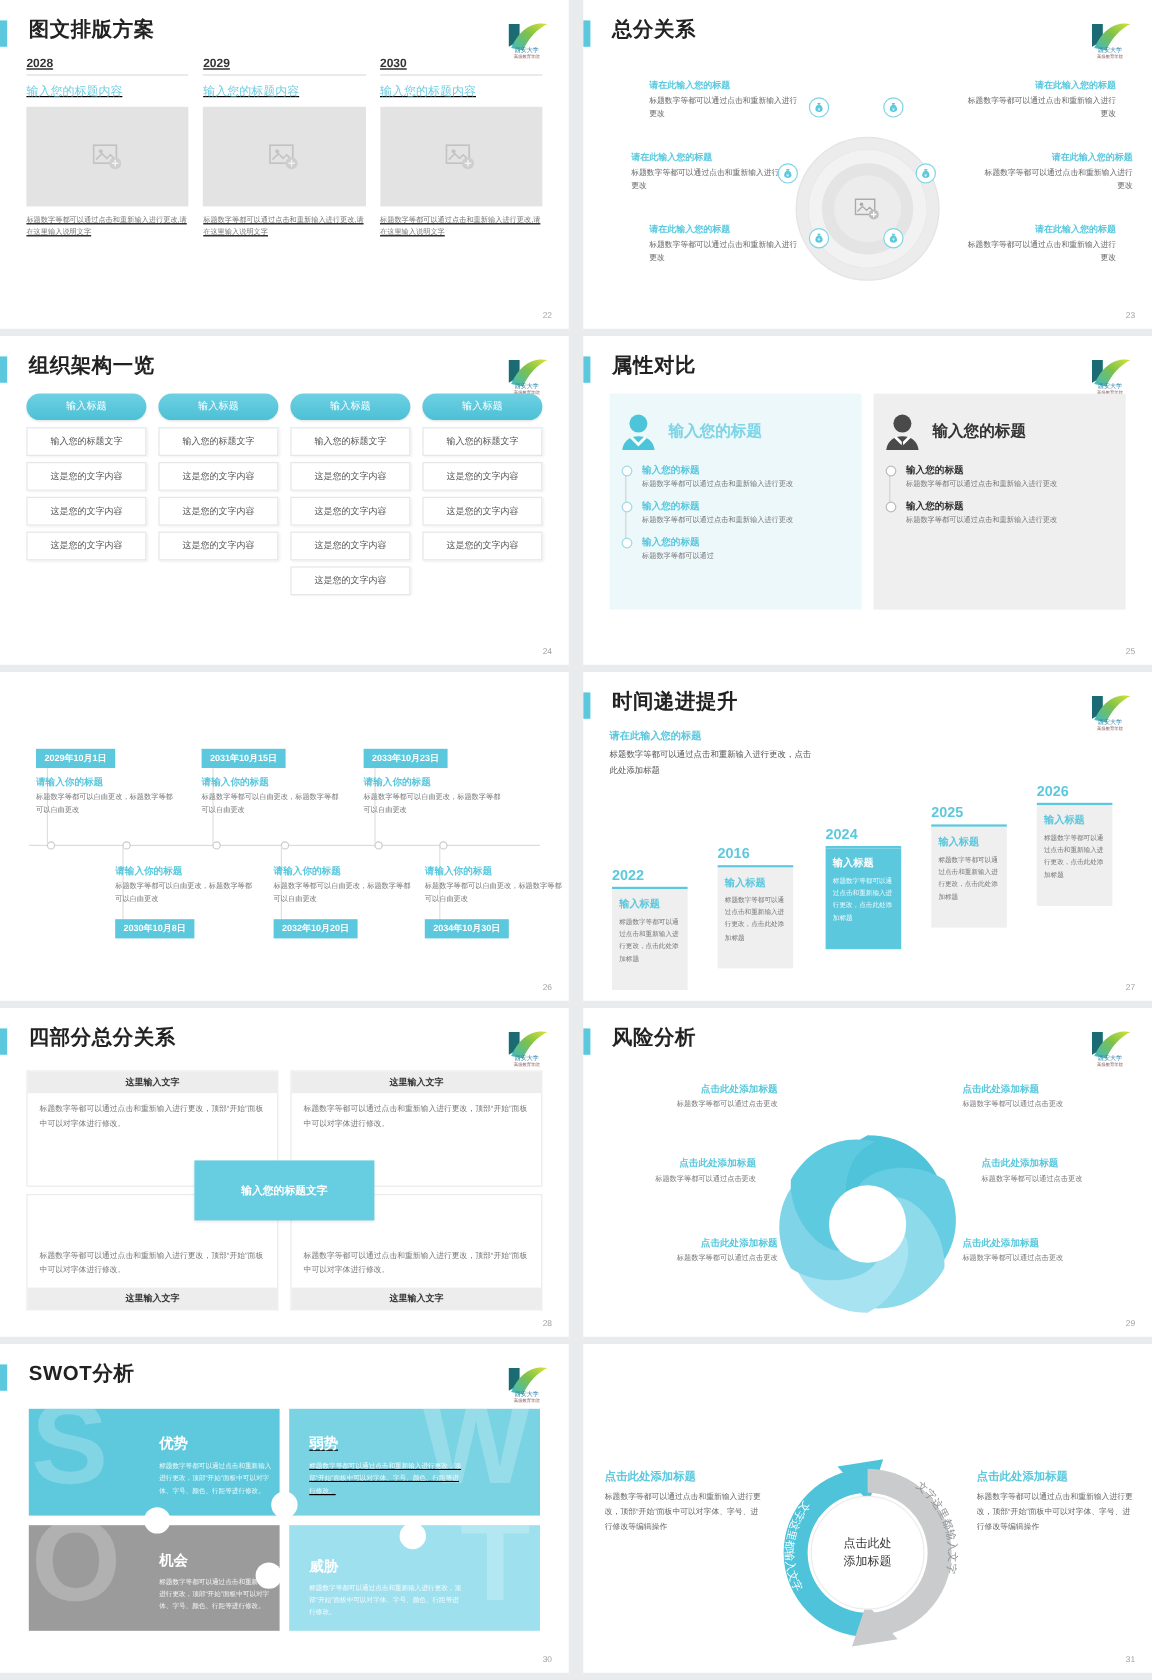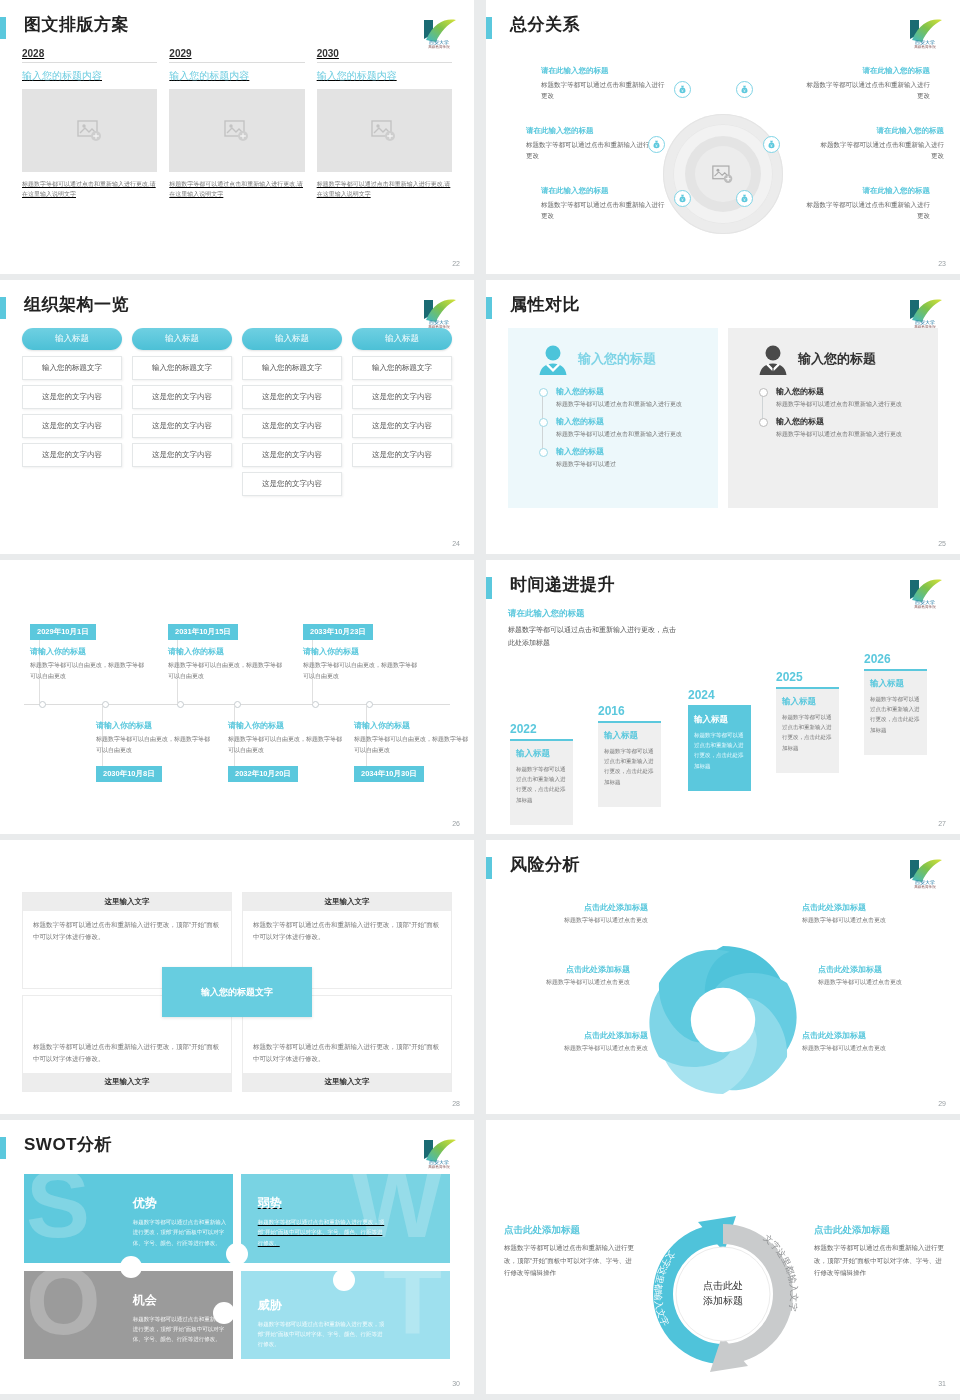--- a/index.html
+++ b/index.html
@@ -107,21 +107,21 @@
   }
   .org-cell {
     border:1px solid #e4e7e8; background:#fff;
     font-size:7.5px; color:#555; text-align:center;
     padding: 6px 0; margin-bottom: 5px;
     box-shadow: 1px 1px 2px rgba(0,0,0,.06);
   }
 
   
   .cmp { display:flex; gap: 10px; padding: 0 22px; height: 180px; }
-  .cmp-card { flex:1; padding: 14px 28px; position:relative; }
+  .cmp-card { flex:1; padding: 14px 7px; position:relative; }
   .cmp-a { background:#edf8fb; }
   .cmp-b { background:#efefef; }
   .cmp-top { display:flex; align-items:center; gap:8px; margin-bottom:10px; }
   .cmp-title { font-size:13px; font-weight:bold; }
   .cmp-a .cmp-title { color:#7fd4e6; }
   .cmp-b .cmp-title { color:#333; }
   .tl { position:relative; padding-left: 20px; }
   .tl::before {
     content:""; position:absolute; left:6px; top:6px; bottom:14px;
     width:1px; background:#cfd4d6;
@@ -201,21 +201,21 @@
   .sq .ct { position:absolute; left: 52%; top: 24%; width: 46%; }
   .sq .ctt { font-size:12px; font-weight:bold; color:#fff; margin-bottom:5px; }
   .sq .ctd { font-size:5.5px; color:rgba(255,255,255,.9); line-height:1.85; }
   .knob { position:absolute; background:#fff; border-radius:50%; z-index:5; }
 
   
   .fin-wrap { position:relative; height:100%; }
   .fin-svg { position:absolute; left:50%; top:46%; transform:translate(-50%,-50%); }
   .fin-center {
     position:absolute; left:50%; top:46%; transform:translate(-50%,-50%);
-    text-align:center; font-size:10px; color:#333; line-height:1.5; z-index:3;font-family:Liberation Mono, monospace;
+    text-align:center; font-size:10px; color:#333; line-height:1.5; z-index:3;
   }
   .fb { position:absolute; width: 130px; }
   .fb .ft { font-size:9.5px; font-weight:bold; color:#5bc8dd; margin-bottom:5px; }
   .fb .fd { font-size:6.5px; color:#666; line-height:1.95; }
 </style>
 </head>
 <body>
 
 <div id="deck">
 
@@ -634,20 +634,39 @@
         <div class="box" style="min-height:84px;">
           <div class="bt">输入标题</div>
           <div class="bd">标题数字等都可以通过点击和重新输入进行更改，点击此处添加标题</div>
         </div>
       </div>
     </div>
     <div class="pagenum">27</div>
   </div>
 
   <div class="slide">
+    <div class="s-head">
+      <div class="accent-bar"></div>
+      <div class="s-title">四部分总分关系</div>
+      <div class="logo">
+        <svg width="42" height="36" viewBox="0 0 42 36">
+            <path d="M6 6 h9 v14 l-9 5z" fill="#1a6b73"></path>
+            <path d="M8 26 C16 8 28 4 38 6 C30 10 22 18 18 28z" fill="url(#g7)"></path>
+            <defs>
+              <linearGradient id="g7" x1="0" y1="1" x2="1" y2="0">
+                <stop offset="0" stop-color="#3fb8c8"></stop>
+                <stop offset=".55" stop-color="#7fc24a"></stop>
+                <stop offset="1" stop-color="#d7e23a"></stop>
+              </linearGradient>
+            </defs>
+            <text x="21" y="29.5" font-size="5" fill="#2d7fa8" text-anchor="middle" font-family="DejaVu Sans, sans-serif">西安大学</text>
+            <text x="21" y="34" font-size="3.6" fill="#8a5a5a" text-anchor="middle" font-family="DejaVu Sans, sans-serif">高级教育学院</text>
+          </svg>
+      </div>
+    </div>
     <div class="s-body">
       <div class="quad">
         <div class="q-cell" style="left:0;top:0;">
           <div class="q-cap">这里输入文字</div>
           <div class="q-txt">标题数字等都可以通过点击和重新输入进行更改，顶部“开始”面板中可以对字体进行修改。</div>
         </div>
         <div class="q-cell" style="right:0;top:0;">
           <div class="q-cap">这里输入文字</div>
           <div class="q-txt">标题数字等都可以通过点击和重新输入进行更改，顶部“开始”面板中可以对字体进行修改。</div>
         </div>

